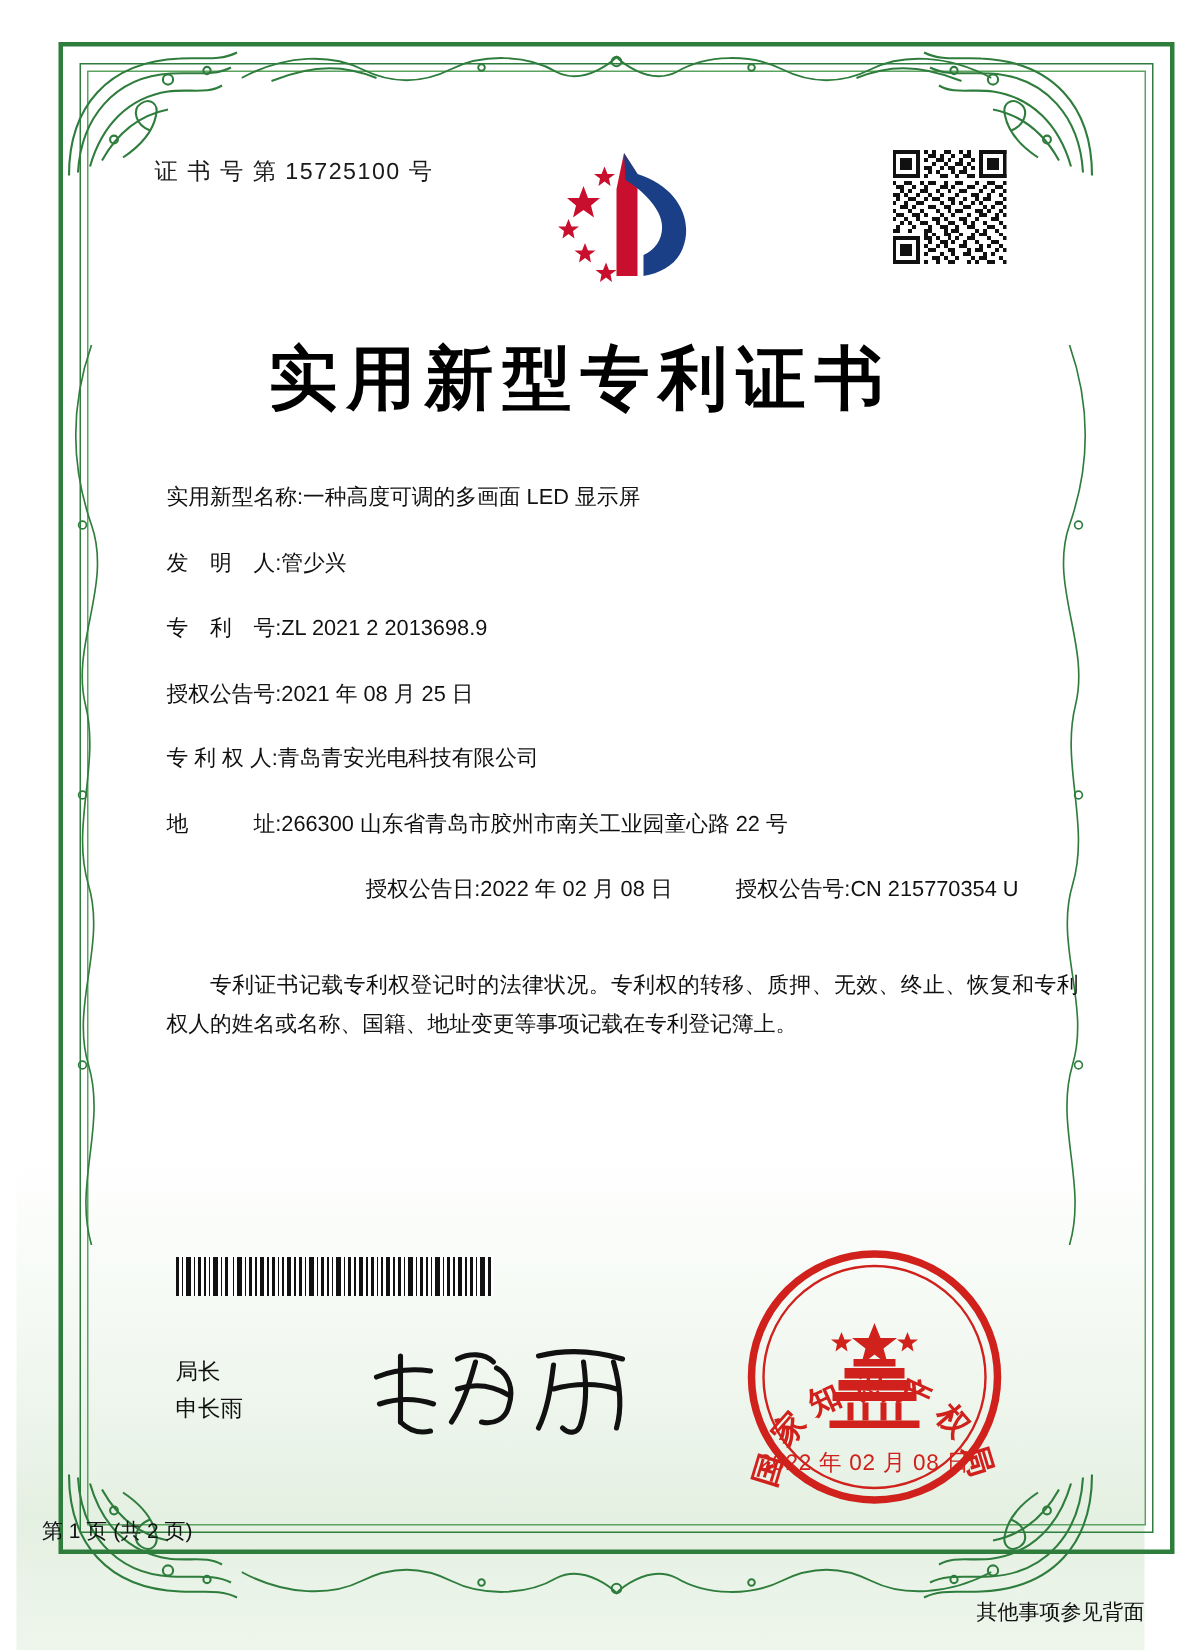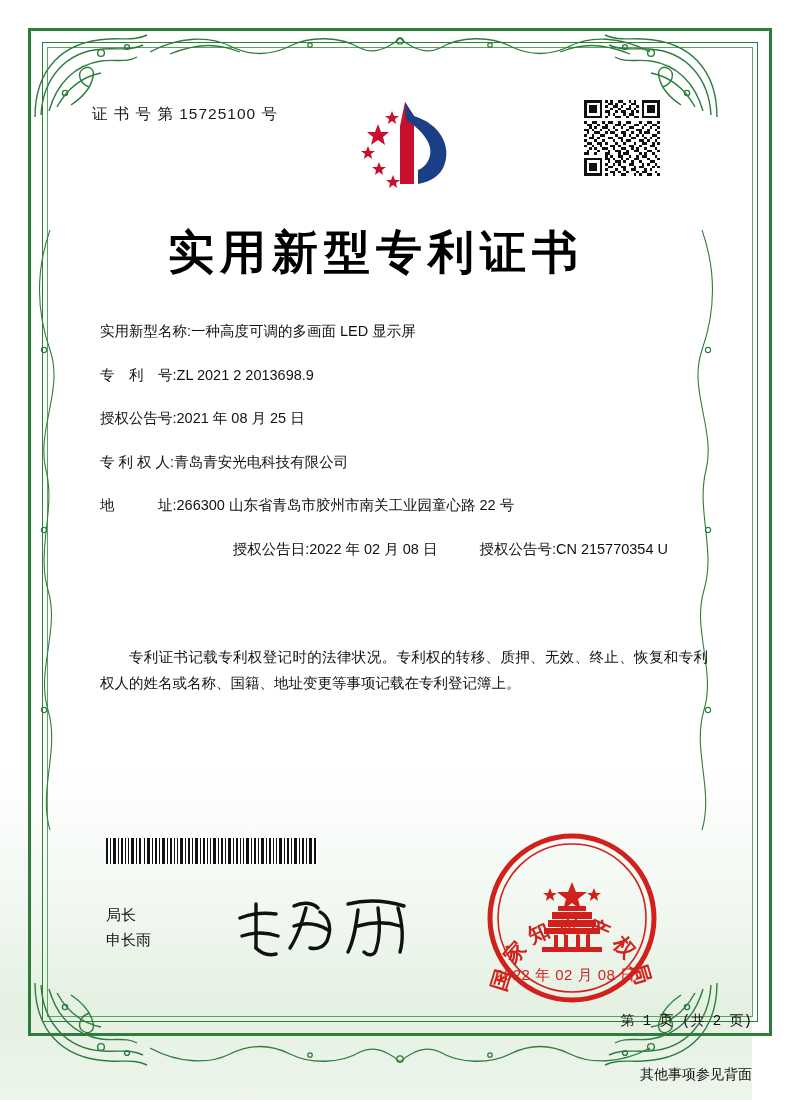--- a/index.html
+++ b/index.html
@@ -11,21 +11,21 @@
     width: 800px;
     height: 1100px;
     font-family: "Liberation Serif", "DejaVu Serif", serif;
     color: #111;
     position: relative;
     overflow: hidden;
   }
 
   .page {
     position: absolute;
-    left: 0; top: 0;
+    left: 11px; top: 0;
     width: 752px;
     height: 1100px;
     background: linear-gradient(to bottom, #ffffff 0%, #ffffff 70%, #f2f8f1 82%, #e4f0e2 92%, #eef6ec 100%);
   }
 
   
   .border-outer {
     position: absolute;
     left: 28px; top: 28px;
     width: 744px; height: 1008px;
@@ -193,24 +193,24 @@
     font-size: 15px;
     color: #d0211c;
     font-family: "Liberation Sans", sans-serif;
     letter-spacing: 0.5px;
   }
 
   
   .page-num {
     position: absolute;
     left: 0; right: 0; top: 1012px;
-    text-align: right;
+    text-align: left;
     font-size: 14px;
     color: #111;
-    font-family: Liberation Mono, monospace;
+    font-family: Liberation Sans, sans-serif;
     padding-left: 17px;
   }
   .footnote {
     position: absolute;
     left: 0; right: 0; top: 1066px;
     text-align: right;
     font-size: 14px;
     color: #111;
     font-family: "Liberation Sans", sans-serif;
   }
@@ -560,20 +560,24 @@
   </div>
 
   <div class="title">实用新型专利证书</div>
 
   <div class="fields">
     <div class="field-row">
       <span class="field-label">实用新型名称:</span>
       <span class="field-value">一种高度可调的多画面 LED 显示屏</span>
     </div>
     <div class="field-row">
+      <span class="field-label">发　明　人:</span>
+      <span class="field-value">管少兴</span>
+    </div>
+    <div class="field-row">
       <span class="field-label">专　利　号:</span>
       <span class="field-value">ZL 2021 2 2013698.9</span>
     </div>
     <div class="field-row">
       <span class="field-label">授权公告号:</span>
       <span class="field-value">2021 年 08 月 25 日</span>
     </div>
     <div class="field-row">
       <span class="field-label">专 利 权 人:</span>
       <span class="field-value">青岛青安光电科技有限公司</span>

